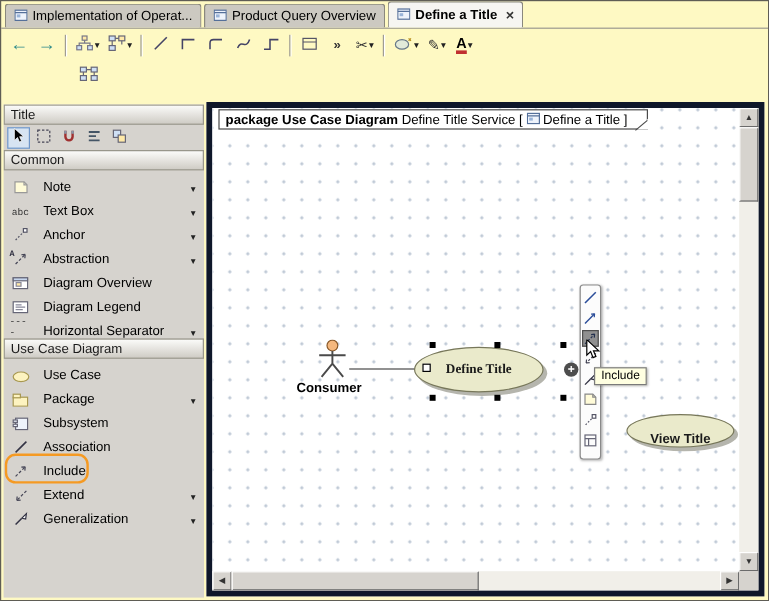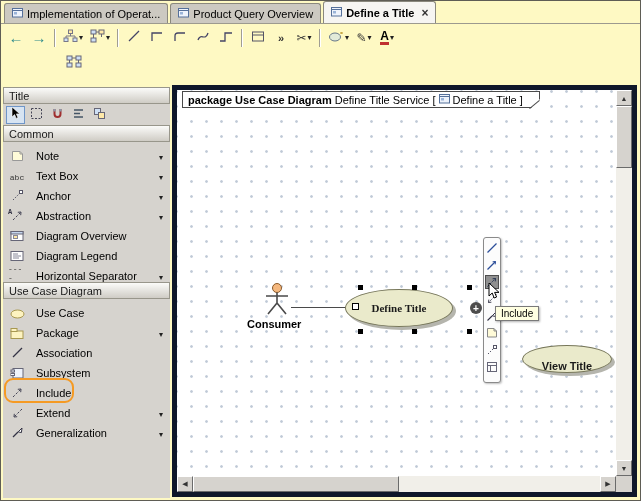--- a/index.html
+++ b/index.html
@@ -312,35 +312,35 @@
           <svg width="14" height="12">
             <rect x="1" y="4" width="12" height="7.5" fill="#fdf3c0" stroke="#a89850"></rect>
             <rect x="1" y="1.5" width="6" height="3" fill="#fdf3c0" stroke="#a89850"></rect>
           </svg>
         </span>
       <span class="plabel">Package</span>
       <span class="pdrop">▾</span>
     </div>
     <div class="pitem">
       <span class="picon">
-          <svg width="13" height="13">
-            <line x1="2" y1="11" x2="11" y2="2" stroke="#334" stroke-width="1.3"></line>
-          </svg>
-        </span>
-      <span class="plabel">Association</span>
-    </div>
-    <div class="pitem">
-      <span class="picon">
           <svg width="14" height="12">
             <rect x="3" y="1.5" width="10" height="9.5" fill="#eef3fb" stroke="#667"></rect>
             <rect x="1" y="3" width="3.5" height="2" fill="#eef3fb" stroke="#667"></rect>
             <rect x="1" y="6.5" width="3.5" height="2" fill="#eef3fb" stroke="#667"></rect>
           </svg>
         </span>
       <span class="plabel">Subsystem</span>
+    </div>
+    <div class="pitem">
+      <span class="picon">
+          <svg width="13" height="13">
+            <line x1="2" y1="11" x2="11" y2="2" stroke="#334" stroke-width="1.3"></line>
+          </svg>
+        </span>
+      <span class="plabel">Association</span>
     </div>
     <div class="pitem hl">
       <span class="picon">
           <svg width="13" height="13">
             <line x1="2" y1="11" x2="10" y2="3" stroke="#445" stroke-dasharray="2.4 1.6"></line>
             <path d="M10 3 L6.8 3.3 M10 3 L9.7 6.2" stroke="#445" fill="none"></path>
           </svg>
         </span>
       <span class="plabel">Include</span>
     </div>

